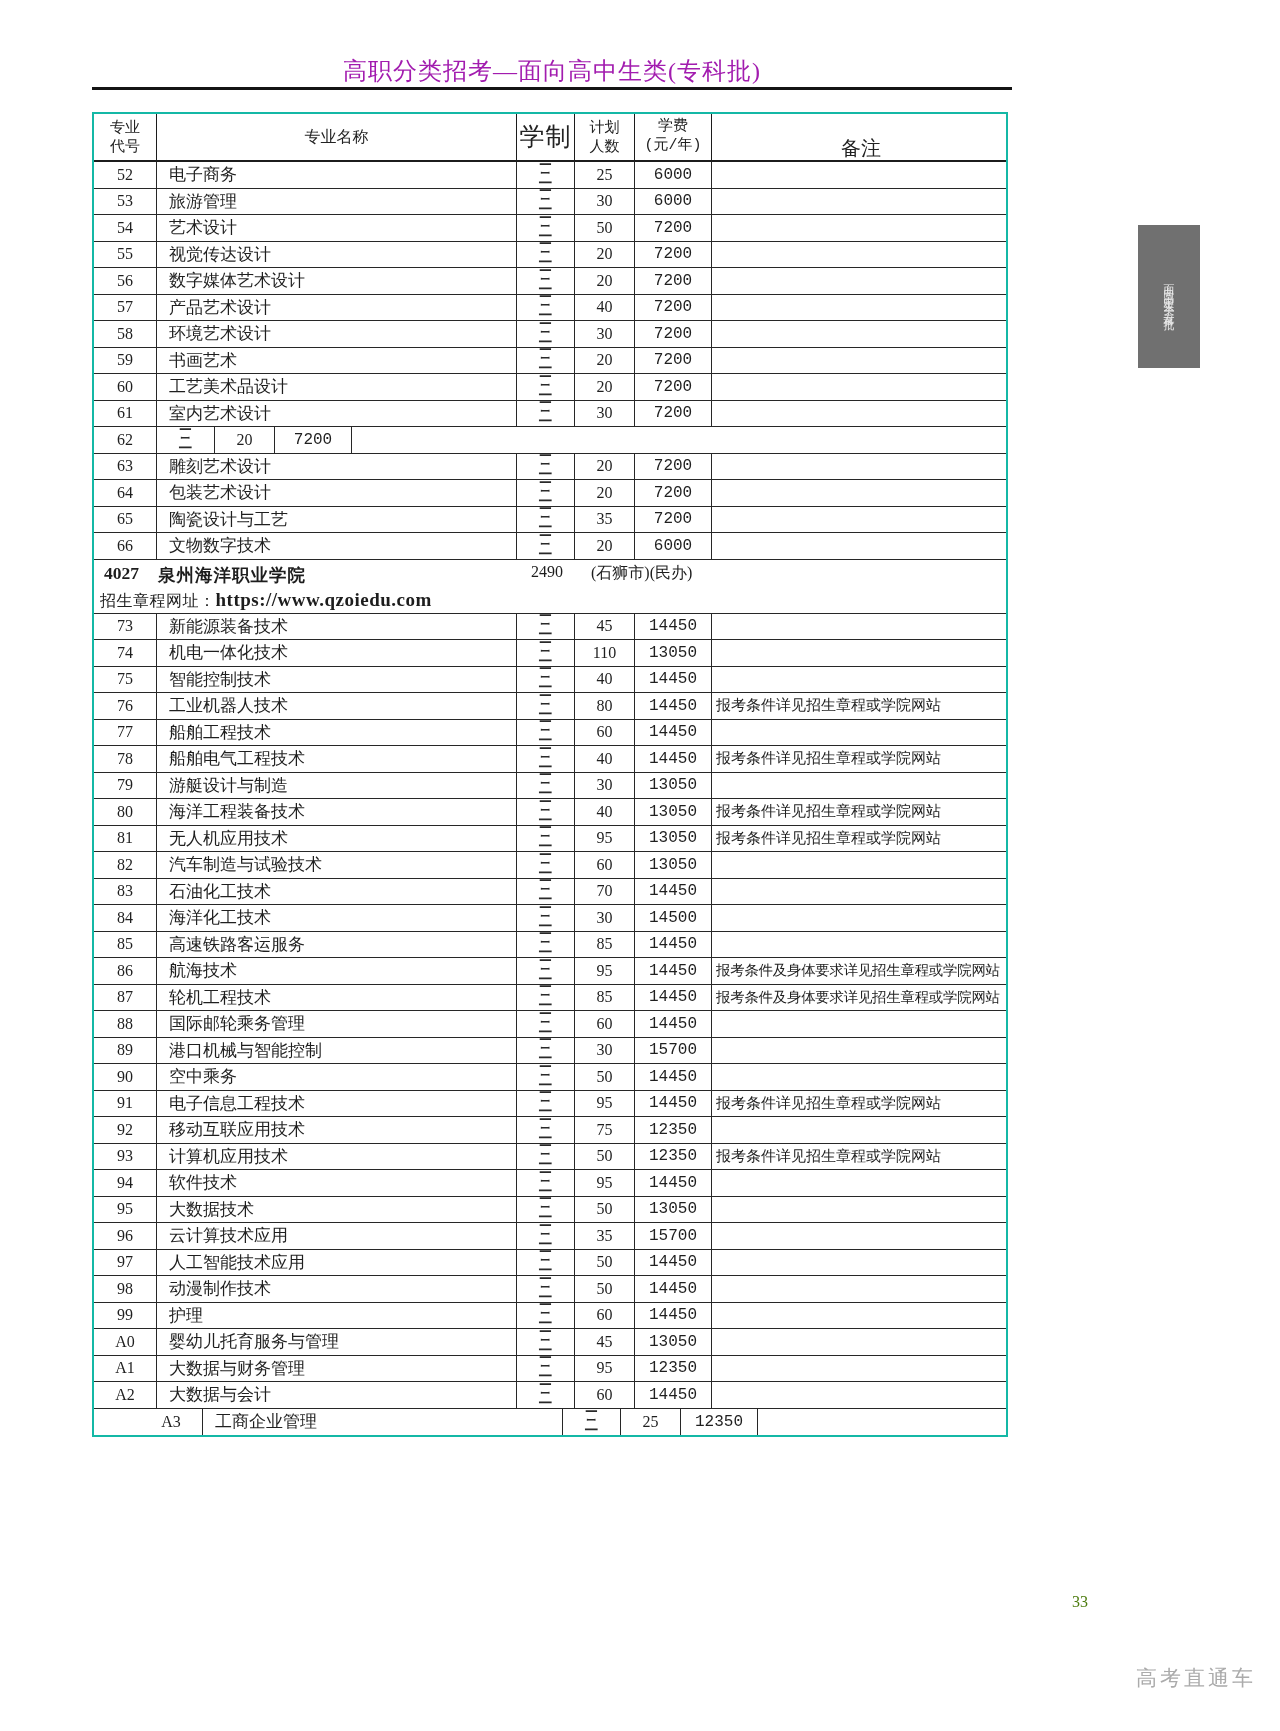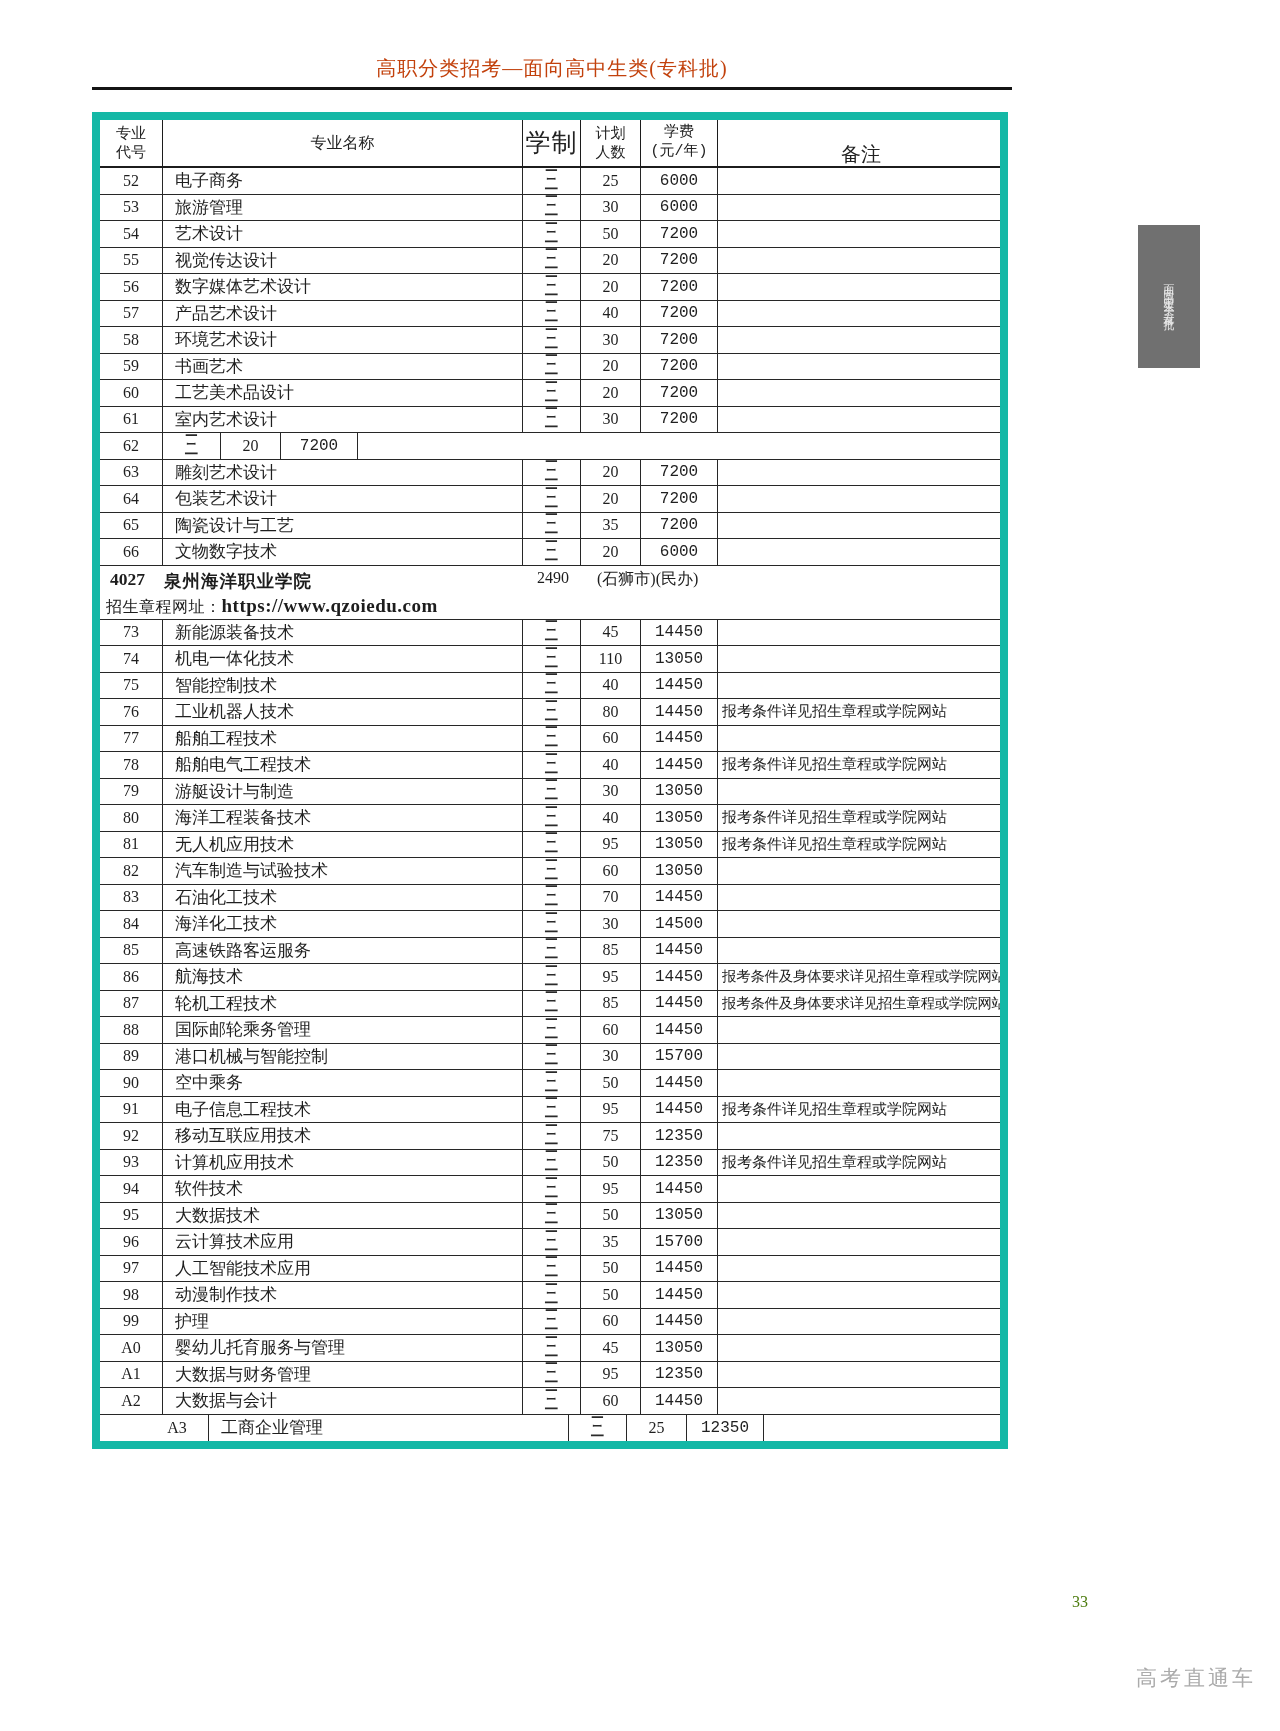--- a/index.html
+++ b/index.html
@@ -4,29 +4,29 @@
 <style>
   html,body{margin:0;padding:0;}
   body{
     width:1280px;height:1731px;position:relative;background:#ffffff;
     font-family:"Liberation Serif","DejaVu Serif",serif;
     color:var(--ink,#1d1d1d);overflow:hidden;
   }
   
   .page-title{
     position:absolute;top:55px;left:92px;width:920px;text-align:center;
-    font-size:20px;letter-spacing:1px;color:#c2410c;
+    font-size:24px;letter-spacing:1px;color:#a21caf;
   }
   .title-rule{
     position:absolute;top:87px;left:92px;width:920px;height:3px;background:#141414;
   }
   
   .table{
     position:absolute;top:112px;left:92px;width:916px;
-    border:8px solid #14b8a6;box-sizing:border-box;background:#fff;
+    border:2px solid #14b8a6;box-sizing:border-box;background:#fff;
   }
   .table *{box-sizing:border-box;}
   .header-row{display:flex;height:48px;border-bottom:2px solid #1c1c1c;}
   .th{
     border-right:1.5px solid #1c1c1c;display:flex;align-items:center;justify-content:center;
     text-align:center;white-space:pre-line;font-size:15px;line-height:1.25;color:#222;
   }
   .tr{display:flex;height:26.5px;border-bottom:1.5px solid #272727;}
   .td{
     border-right:1.5px solid #272727;display:flex;align-items:center;

